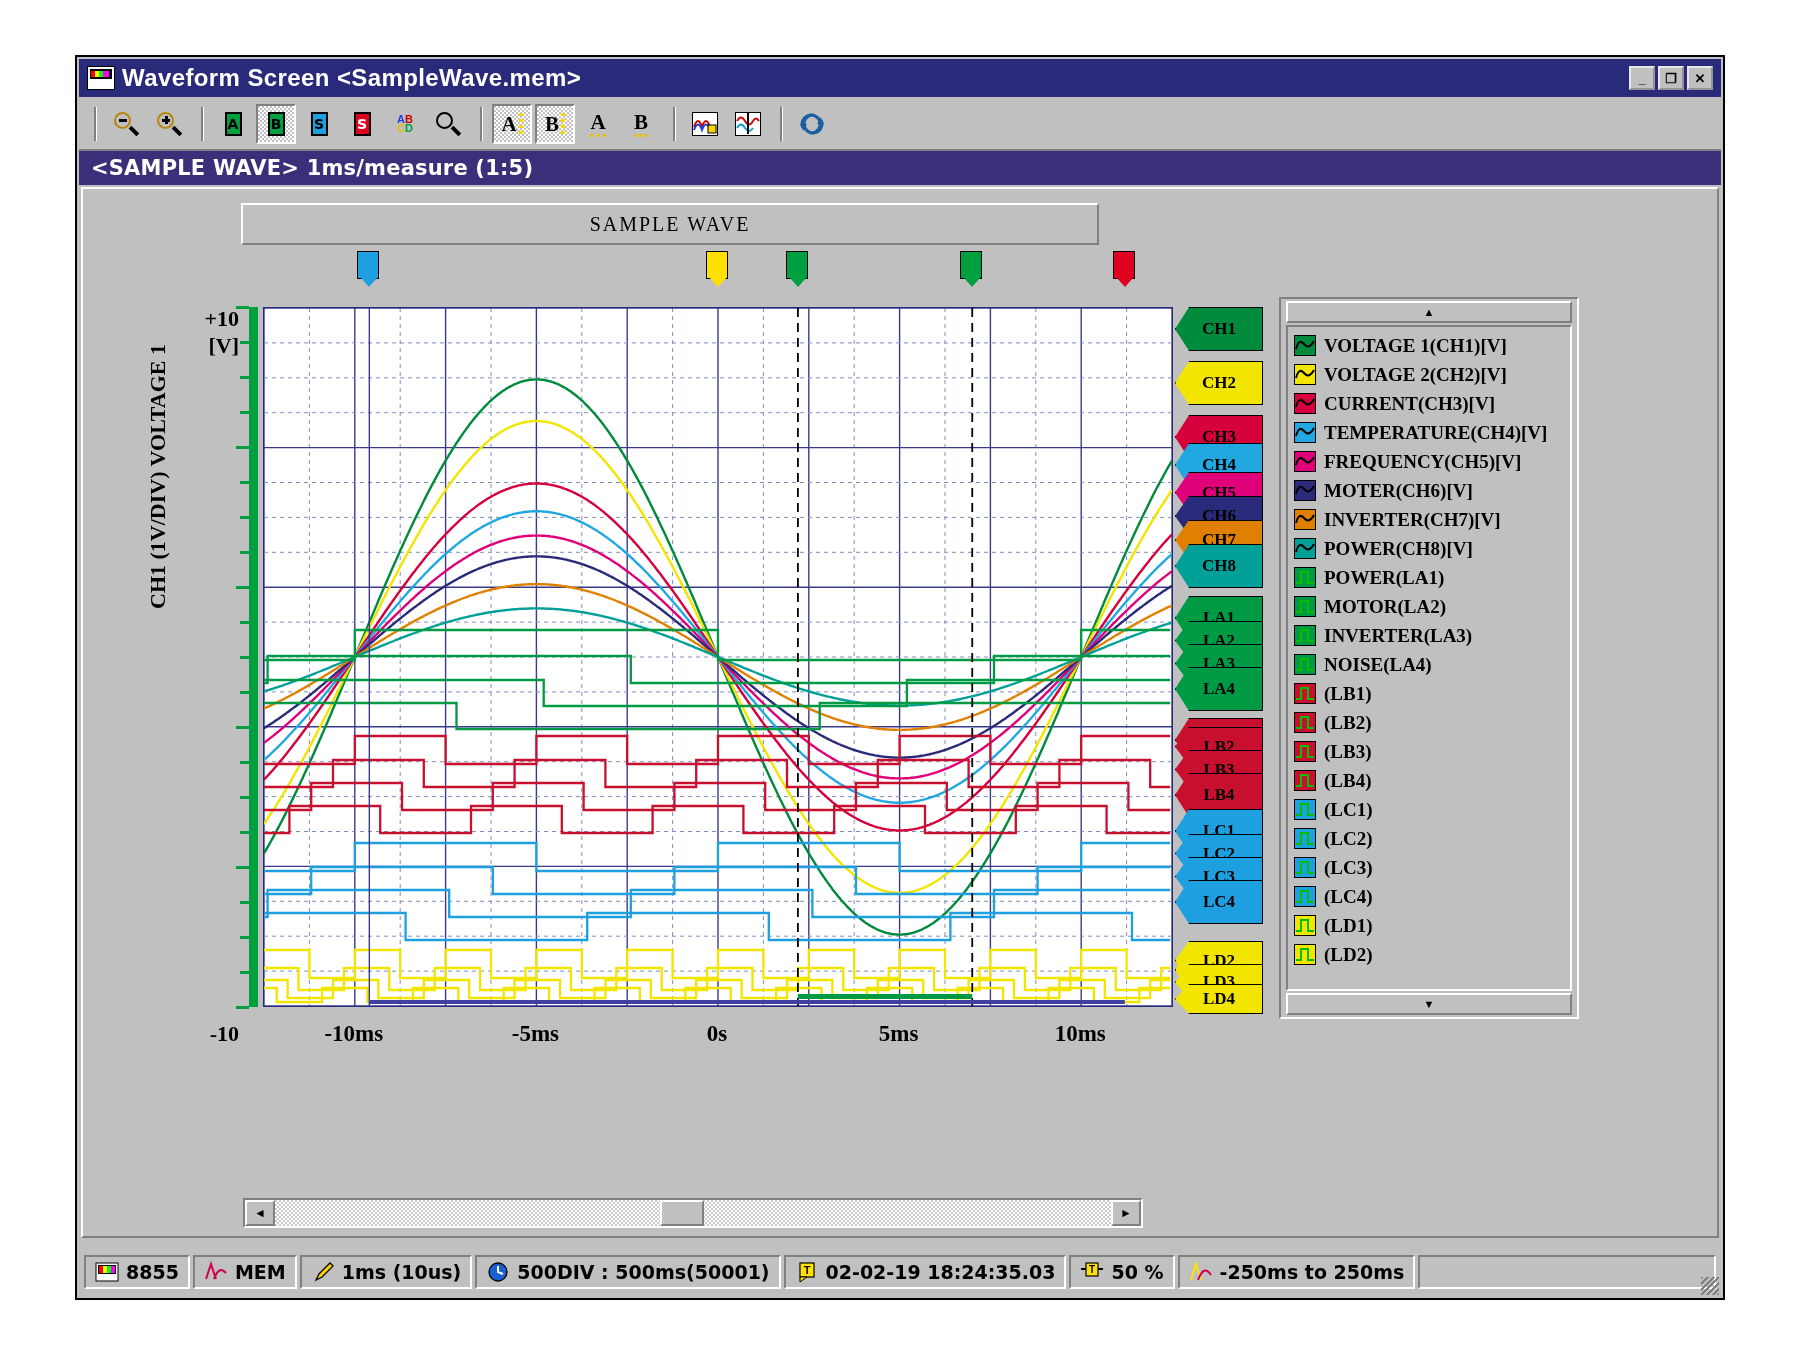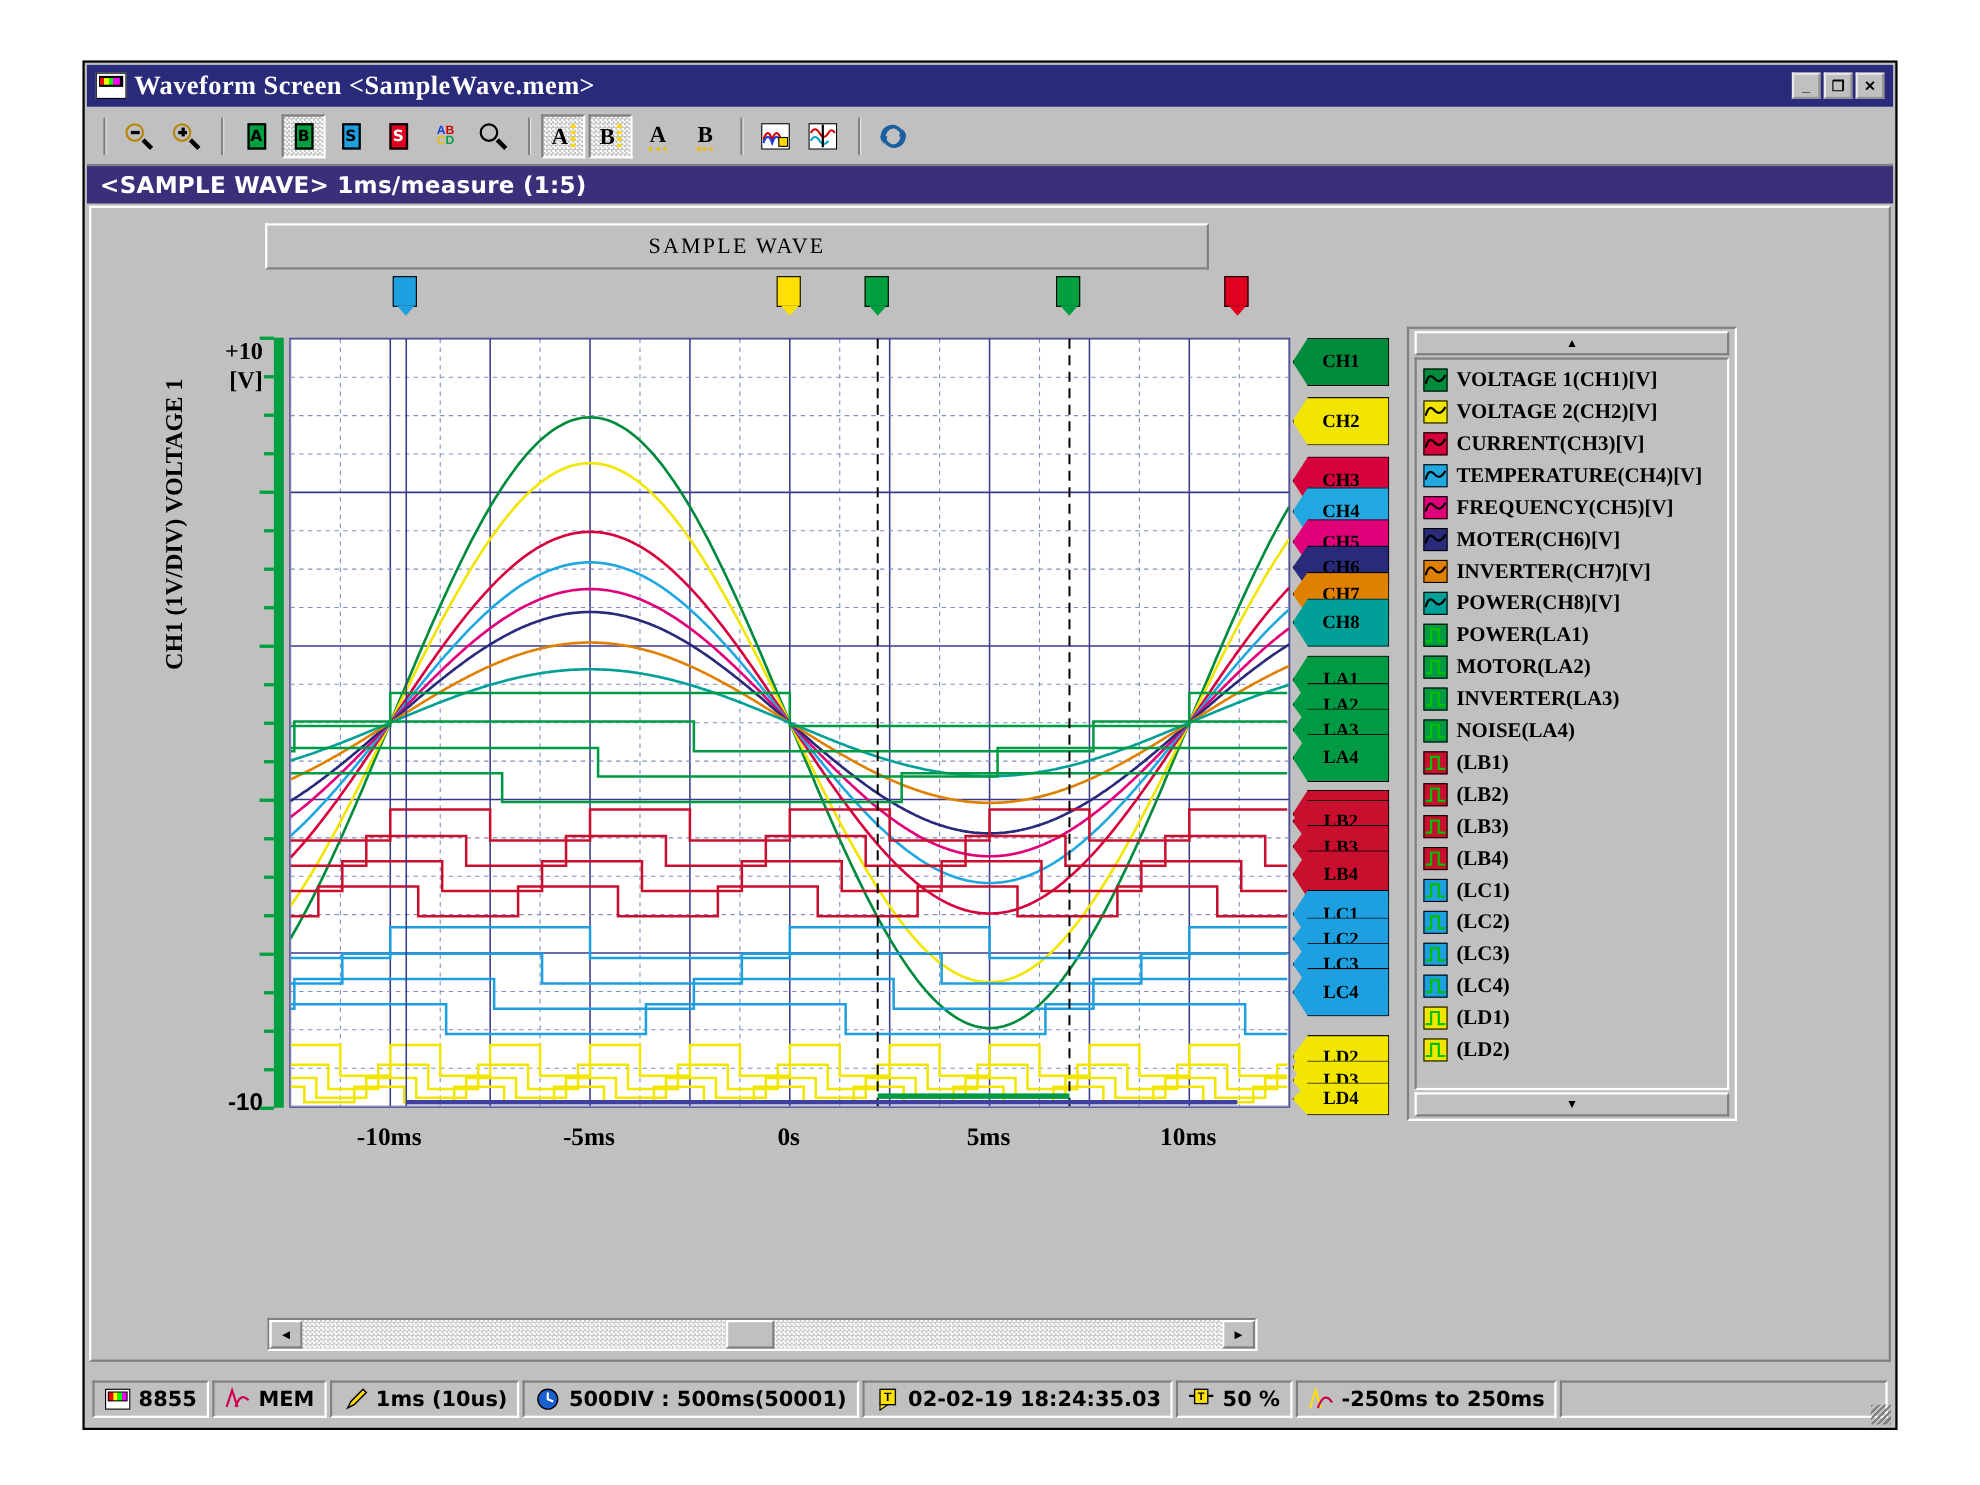--- a/index.html
+++ b/index.html
@@ -10,21 +10,21 @@
 
   
   .titlebar{height:38px;background:#2a2a7a;display:flex;align-items:center;padding:0 4px;
             margin:2px;box-sizing:border-box;}
   .title-icon{width:26px;height:22px;margin:0 7px 0 4px;background:#fff;border:1px solid #000;
               position:relative;flex:0 0 auto;}
   .title-icon::before{content:"";position:absolute;left:2px;top:2px;right:2px;height:10px;background:#000;}
   .title-icon::after{content:"";position:absolute;left:3px;top:4px;width:18px;height:6px;
      background:linear-gradient(90deg,#f00 0 4px,#ff0 4px 8px,#0f0 8px 12px,#f0f 12px 18px);}
   .title-text{color:#fff;font-size:24px;font-weight:bold;letter-spacing:.4px;
-              font-family:Liberation Serif, serif;}
+              font-family:Liberation Sans, sans-serif;}
   .title-btns{margin-left:auto;display:flex;gap:3px;padding-right:4px;}
   .tbtn{width:26px;height:24px;background:#c0c0c0;border:2px outset #e8e8e8;
         display:flex;align-items:center;justify-content:center;font-size:13px;font-weight:bold;
         color:#000;box-sizing:border-box;line-height:1;}
 
   
   .toolbar{height:52px;display:flex;align-items:center;padding:0 6px;margin:0 2px;
            border-bottom:2px solid #808080;box-sizing:border-box;background:#c0c0c0;}
   .tb-sep{width:2px;height:34px;background:#808080;border-right:1px solid #fff;margin:0 9px;}
   .tbi{width:40px;height:40px;display:flex;align-items:center;justify-content:center;
@@ -70,21 +70,21 @@
       font-family:"DejaVu Sans",sans-serif;box-sizing:border-box;}
   .mk.tri::after{content:"";position:absolute;bottom:-9px;left:3px;border-left:8px solid transparent;
      border-right:8px solid transparent;border-top:9px solid currentColor;}
 
   
   .ylab{position:absolute;left:62px;top:420px;width:250px;transform:rotate(-90deg);
         transform-origin:left top;font-family:"Liberation Serif",serif;font-size:22px;
         font-weight:bold;text-align:center;color:#000;white-space:nowrap;}
   .ytop{position:absolute;left:78px;top:116px;font-family:"Liberation Serif",serif;font-size:22px;
         font-weight:bold;text-align:right;width:78px;color:#000;line-height:27px;}
-  .ybot{position:absolute;left:78px;top:800px;font-family:Liberation Sans, sans-serif;font-size:22px;
+  .ybot{position:absolute;left:78px;top:832px;font-family:Liberation Serif, serif;font-size:22px;
         font-weight:bold;text-align:right;width:78px;color:#000;}
   .yaxis{position:absolute;left:166px;top:118px;width:9px;height:700px;background:#00a040;}
   .ytick{position:absolute;left:-9px;width:9px;height:3px;background:#00a040;}
 
   
   .plot{position:absolute;left:180px;top:118px;width:910px;height:700px;background:#fff;
         border:1px solid #2a2a7a;box-sizing:border-box;overflow:hidden;}
 
   
   .xlabels{position:absolute;left:180px;top:832px;width:910px;height:34px;}

